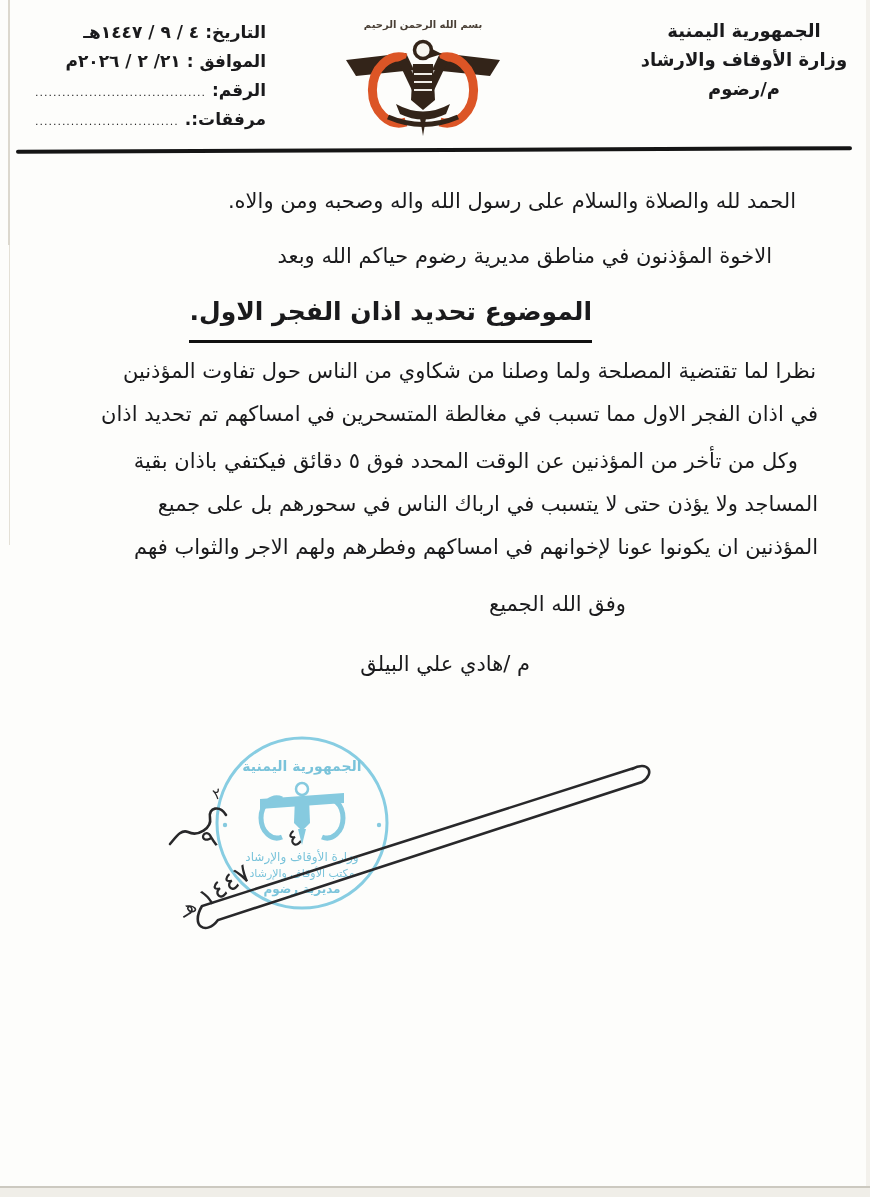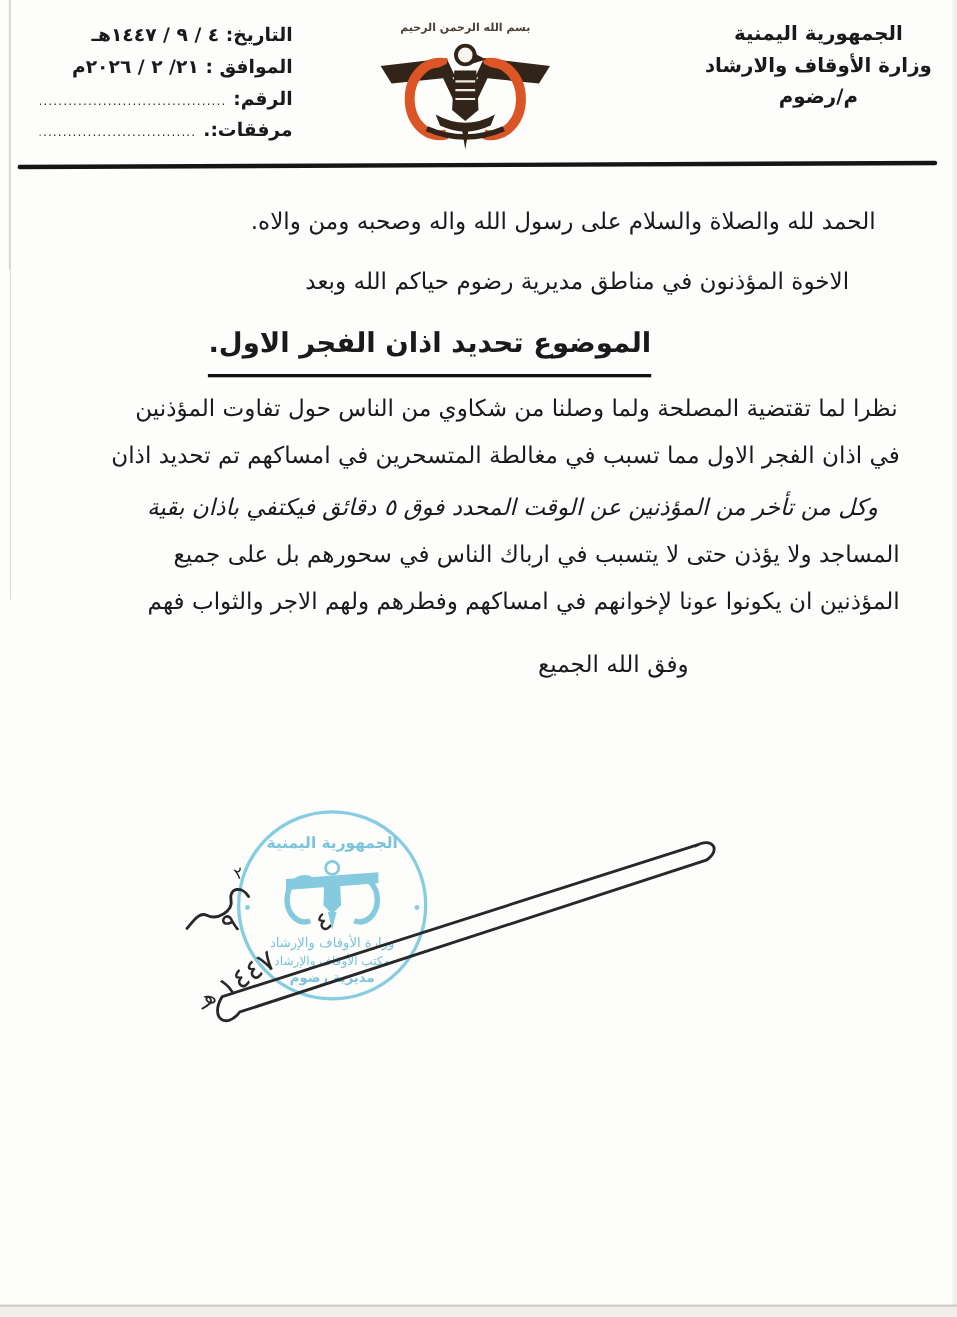--- a/index.html
+++ b/index.html
@@ -27,21 +27,21 @@
   
   .content{position:absolute;top:150px;right:52px;left:52px;direction:rtl;text-align:right;z-index:2;}
   .line{font-size:21px;line-height:43px;white-space:nowrap;overflow:hidden;}
   .opening{margin-top:30px;padding-right:22px;}
   .greeting{margin-top:12px;padding-right:46px;}
   .subject-wrap{margin-top:9px;padding-right:226px;line-height:50px;white-space:nowrap;}
   .subject{display:inline-block;font-size:25px;font-weight:bold;border-bottom:3.5px solid #111;
            padding-bottom:3px;}
   .p1{margin-top:7px;}
   .p1-first{padding-right:2px;}
-  .p2-first{margin-top:4px;padding-right:20px;font-style:italic;}
+  .p2-first{margin-top:4px;padding-right:20px;}
   .dua{margin-top:14px;padding-right:192px;}
   .issued{margin-top:7px;padding-right:158px;}
   .signer{margin-top:17px;padding-right:288px;}
 
   
   .stamp{position:absolute;left:212px;top:733px;width:180px;height:180px;z-index:1;opacity:.92;}
   .stamp text{font-family:"DejaVu Sans",sans-serif;}
   .signature{position:absolute;left:118px;top:748px;width:560px;height:200px;z-index:4;}
   .signature text{font-family:"DejaVu Sans",sans-serif;}
 </style>
@@ -113,20 +113,21 @@
     <div class="line greeting">الاخوة المؤذنون في مناطق مديرية رضوم حياكم الله وبعد</div>
     <div class="subject-wrap">
       <span class="subject">الموضوع تحديد اذان الفجر الاول.</span>
     </div>
     <div class="line p1 p1-first">نظرا لما تقتضية المصلحة ولما وصلنا من شكاوي من الناس حول تفاوت المؤذنين</div>
     <div class="line">في اذان الفجر الاول مما تسبب في مغالطة المتسحرين في امساكهم  تم تحديد اذان</div>
     <div class="line p2-first">وكل من تأخر من المؤذنين عن الوقت المحدد فوق ٥ دقائق فيكتفي باذان بقية</div>
     <div class="line">المساجد ولا يؤذن  حتى لا يتسبب في  ارباك الناس في سحورهم  بل على  جميع</div>
     <div class="line">المؤذنين ان يكونوا عونا لإخوانهم  في امساكهم وفطرهم ولهم الاجر والثواب فهم</div>
     <div class="line dua">وفق الله الجميع</div>
+    <div class="line signer">م /هادي علي البيلق</div>
   </div>
 
   <div class="stamp">
     <svg width="180" height="180" viewBox="0 0 180 180">
       <circle cx="90" cy="90" r="85" fill="none" stroke="#7ec9e0" stroke-width="3"></circle>
       <text x="90" y="38" font-size="14" font-weight="bold" fill="#6fbfd8" text-anchor="middle" direction="rtl">الجمهورية اليمنية</text>
 
       <g>
         <path d="M48,66 L132,60 L132,70 L48,76 Z" fill="#7cc6dd"></path>
         <circle cx="90" cy="56" r="6" fill="#ffffff" stroke="#7cc6dd" stroke-width="2.5"></circle>

